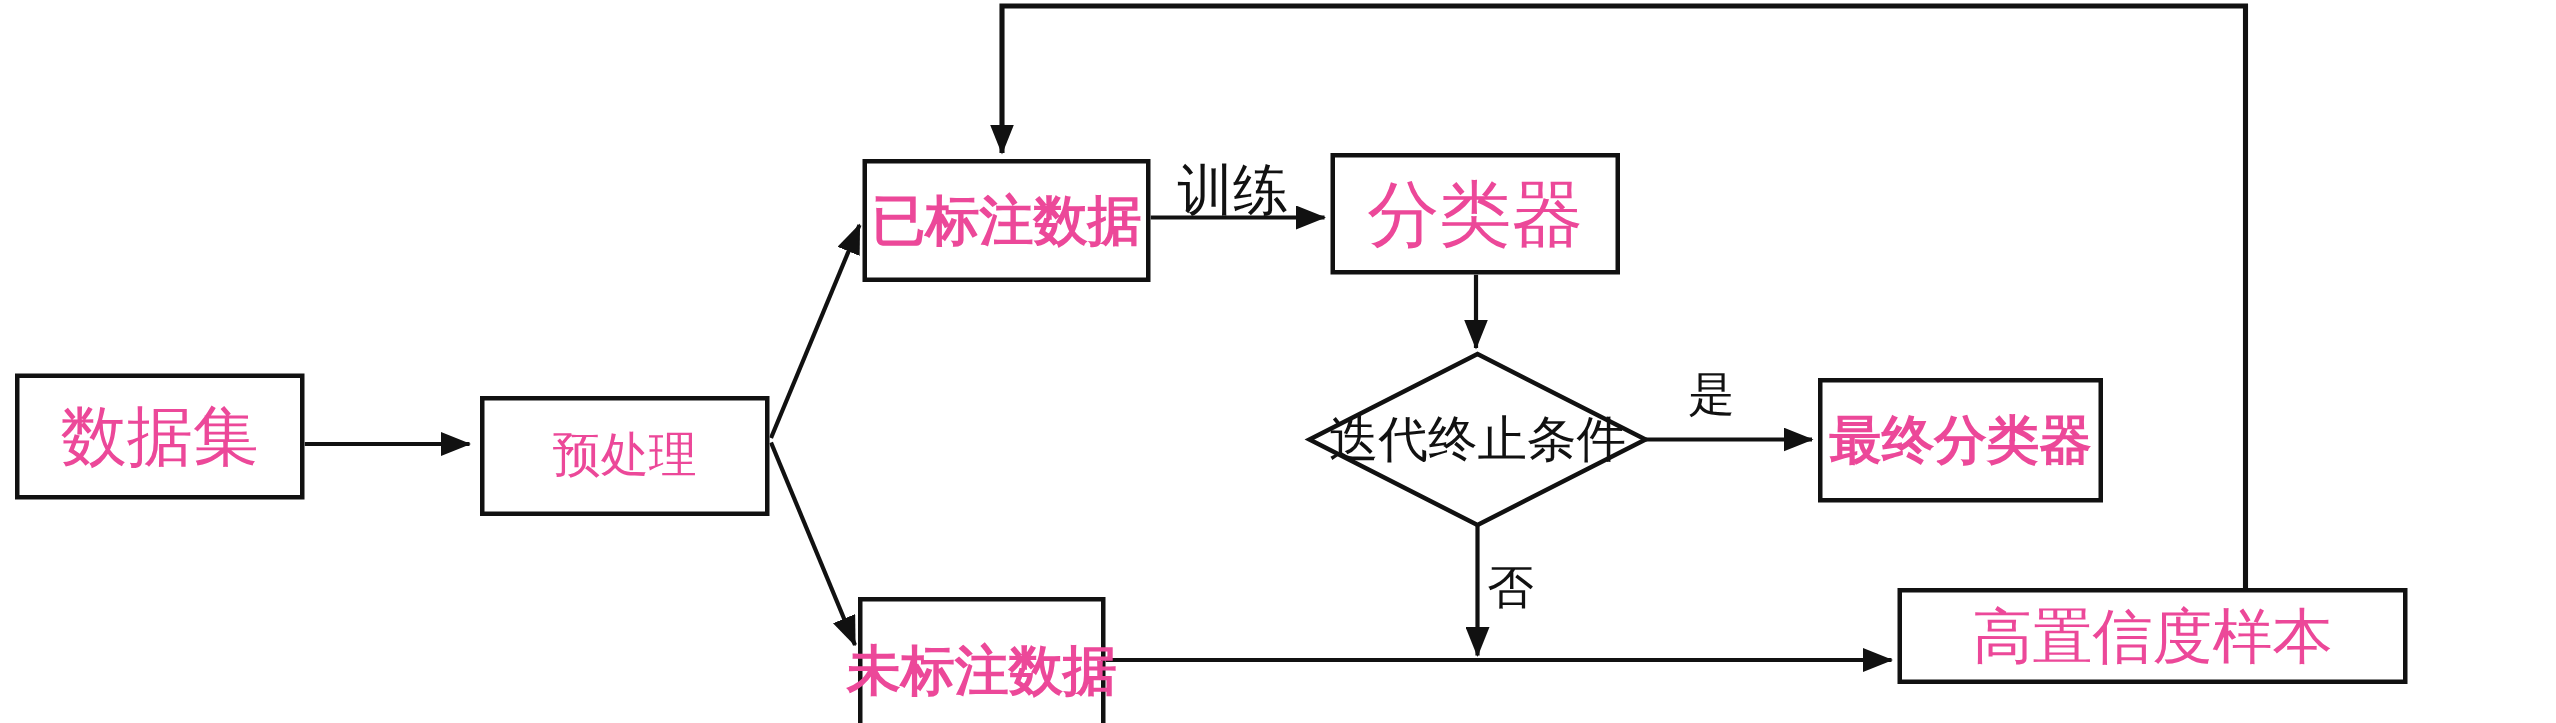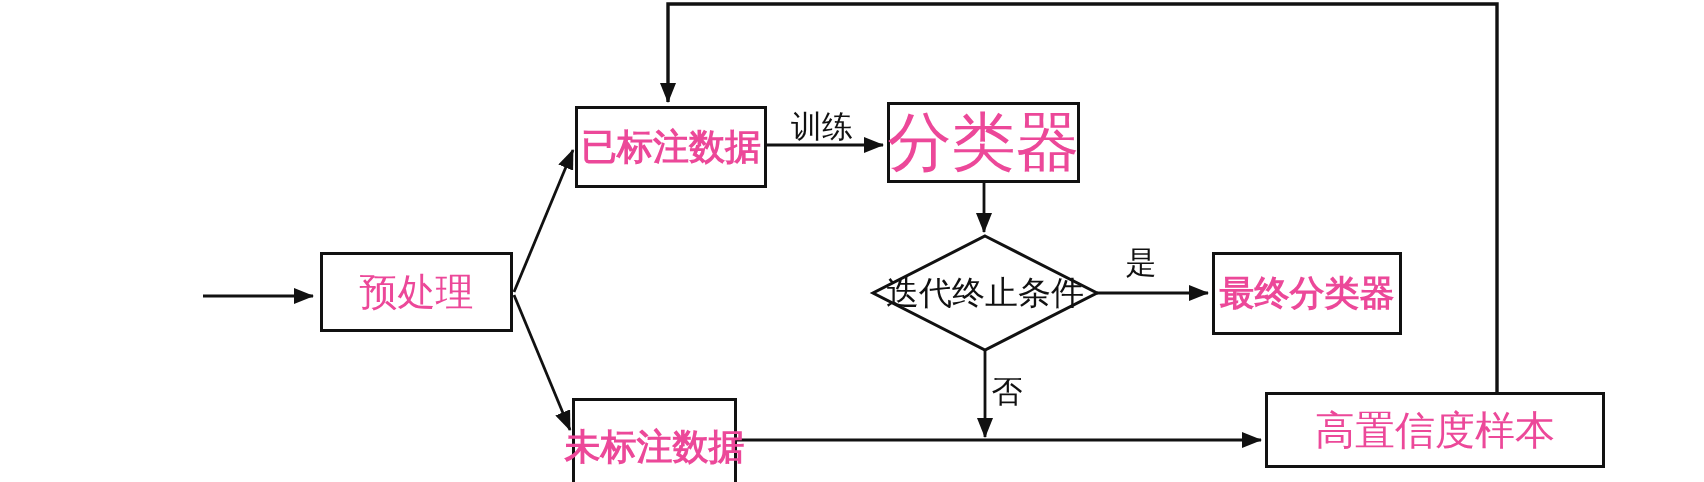--- a/index.html
+++ b/index.html
@@ -87,34 +87,35 @@
 
     <line x1="985" y1="350" x2="985" y2="437" stroke-width="2.8" marker-end="url(#ah)"></line>
 
     <line x1="737" y1="440" x2="1261" y2="440" stroke-width="2.8" marker-end="url(#ah)"></line>
 
     <polyline points="1497,392 1497,4 668,4 668,102" stroke-width="3.4" marker-end="url(#ah)"></polyline>
 
     <polygon points="985,236 1097,293 985,350 873,293" fill="#ffffff" stroke="#111111" stroke-width="3"></polygon>
   </svg>
 
+  <div class="node" style="left:10px; top:249px; width:193px; height:84px; font-size:44px;">数据集</div>
 
-  <div class="node" style="left:320px; top:252px; width:193px; height:80px; font-size:38px;">预处理</div>
+  <div class="node" style="left:320px; top:264px; width:193px; height:80px; font-size:32px;">预处理</div>
 
   <div class="node bold" style="left:575px; top:106px; width:192px; height:82px; font-size:36px;">已标注数据</div>
 
-  <div class="node" style="left:887px; top:102px; width:193px; height:81px; font-size:64px;">分类器</div>
+  <div class="node" style="left:887px; top:102px; width:193px; height:81px; font-size:48px;">分类器</div>
 
   <div class="diamond-label" style="left:875px; top:275px; width:220px; height:36px; font-size:33px;">迭代终止条件</div>
 
   <div class="node" style="left:1212px; top:252px; width:190px; height:83px; font-size:35px;font-weight:bold;">最终分类器</div>
 
   <div class="node bold" style="left:572px; top:398px; width:165px; height:99px; font-size:36px;">未标注数据</div>
 
-  <div class="node" style="left:1265px; top:392px; width:340px; height:76px; font-size:40px;">高置信度样本</div>
+  <div class="node" style="left:1265px; top:392px; width:340px; height:64px; font-size:40px;">高置信度样本</div>
 
-  <div class="edge-label" style="left:787px; top:110px; width:70px; height:34px; font-size:31px;">训练</div>
+  <div class="edge-label" style="left:787px; top:110px; width:70px; height:34px; font-size:37px;">训练</div>
 
   <div class="edge-label" style="left:1121px; top:246px; width:40px; height:34px; font-size:31px;">是</div>
 
   <div class="edge-label" style="left:988px; top:374px; width:38px; height:36px; font-size:31px;">否</div>
 
 </div>
 
 </body></html>

